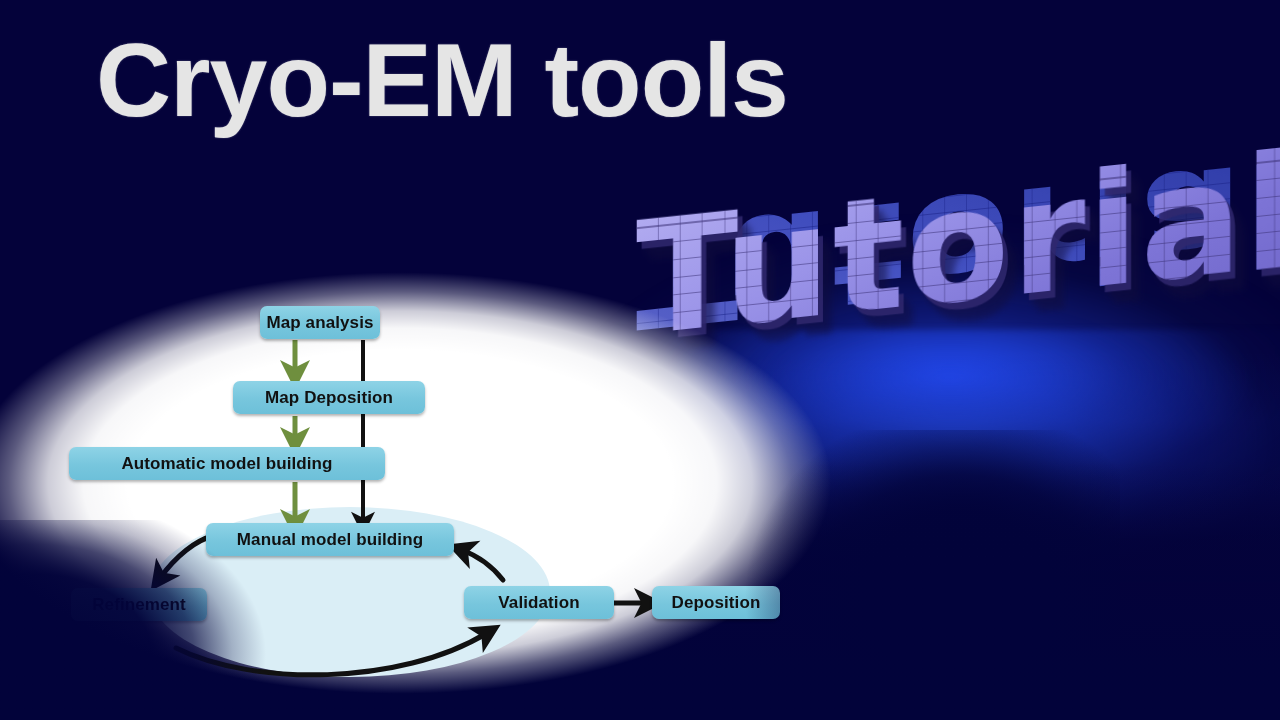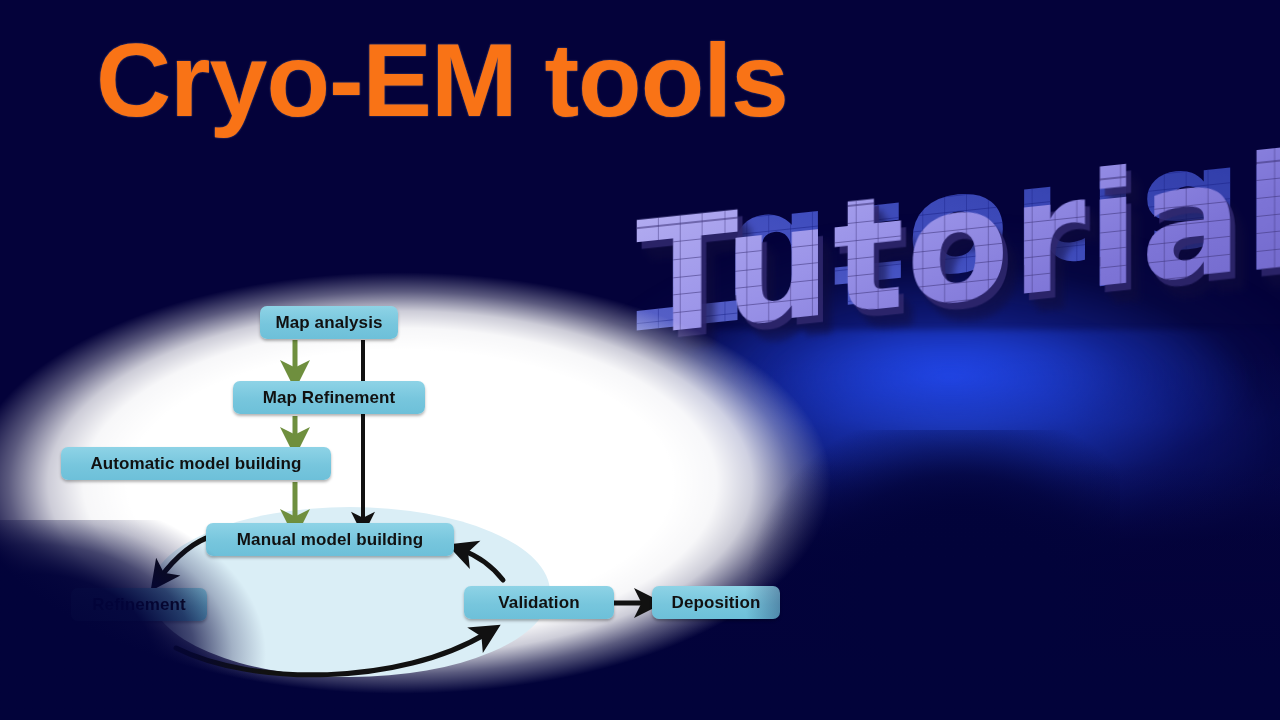--- a/index.html
+++ b/index.html
@@ -83,21 +83,21 @@
 
   
   .title {
     position: absolute;
     left: 96px;
     top: 28px;
     font-size: 104px;
     line-height: 1.0;
     font-weight: 700;
     letter-spacing: -1px;
-    color: #f97316;
+    color: #e5e5e5;
     white-space: nowrap;
     text-shadow: 0 0 2px rgba(255,255,255,0.35);
   }
 
   
   .wordart-wrap {
     position: absolute;
     left: 612px;
     top: 150px;
     width: 668px;
@@ -278,29 +278,29 @@
 
       <g>
         <path d="M503,580 C492,566 478,556 462,550" fill="none" stroke="#111111" stroke-width="5" stroke-linecap="round" marker-end="url(#ahB)"></path>
       </g>
 
       <g>
         <line x1="597" y1="603" x2="648" y2="603" stroke="#111111" stroke-width="5" marker-end="url(#ahB)"></line>
       </g>
     </svg>
 
-    <div class="node" style="left:260px; top:306px; width:138px;justify-content:center;">
+    <div class="node" style="left:260px; top:306px; width:120px;justify-content:center;">
       <span>Map analysis</span>
     </div>
 
     <div class="node" style="left:233px; top:381px; width:192px;">
-      <span>Map Refinement</span>
-    </div>
-
-    <div class="node" style="left:61px; top:447px; width:270px;">
+      <span>Map Deposition</span>
+    </div>
+
+    <div class="node" style="left:69px; top:447px; width:316px;">
       <span>Automatic model building</span>
     </div>
 
     <div class="node" style="left:206px; top:523px; width:248px;">
       <span>Manual model building</span>
     </div>
 
     <div class="node" style="left:71px; top:588px; width:136px;">
       <span>Refinement</span>
     </div>

